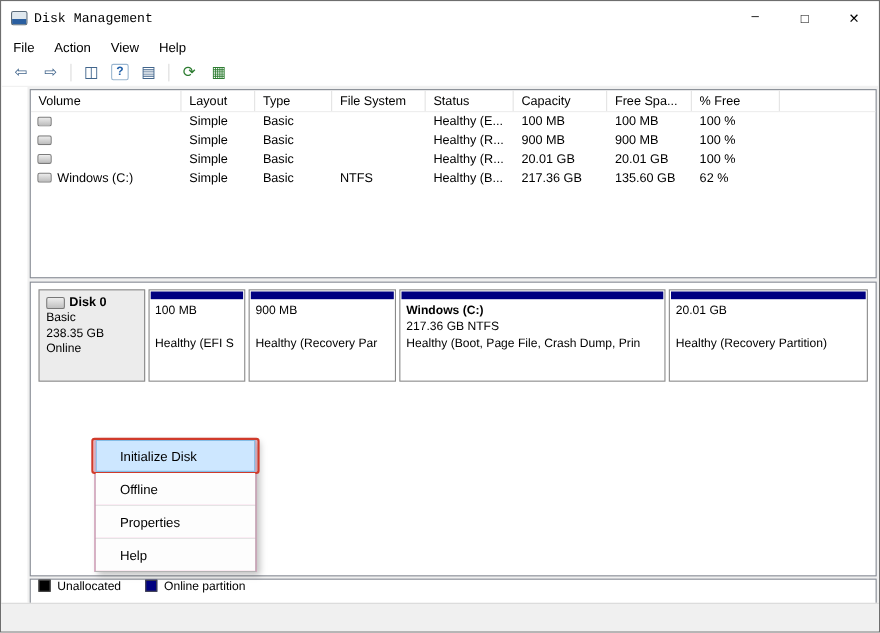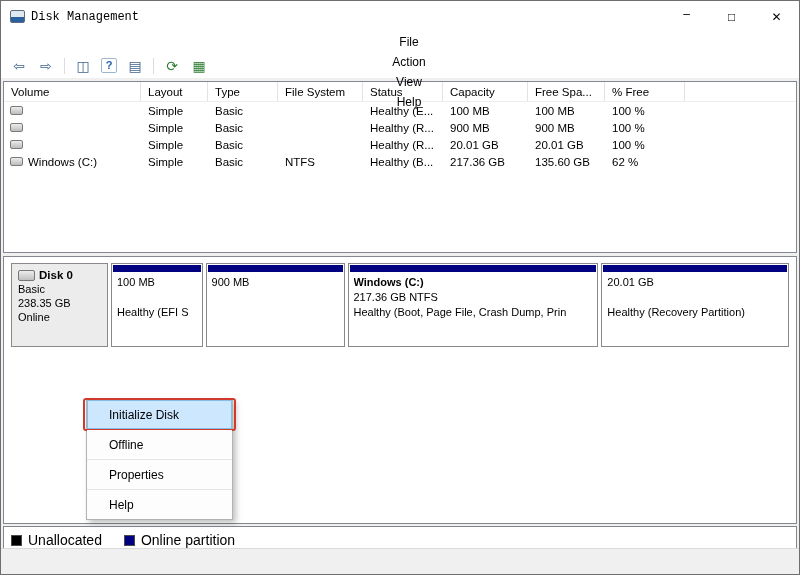--- a/index.html
+++ b/index.html
@@ -9,32 +9,32 @@
   
   .titlebar { height:31px; display:flex; align-items:center; }
   .title-left { flex:1; display:flex; align-items:center; gap:6px; padding-left:9px; font-size:12px; color:#000;font-family:Liberation Mono, monospace; }
   .app-icon { width:15px; height:13px; border:1px solid #5a6b7a; border-radius:2px;
               background:linear-gradient(#dfe8ef 55%, #2a5fa0 55%); display:inline-block; }
   .win-btn { width:45px; height:31px; display:flex; align-items:center; justify-content:center;
              font-size:12px; color:#000; cursor:default; }
   .win-btn.min span { position:relative; top:-3px; }
 
   
-  .menubar { height:21px; display:flex; align-items:center; font-size:12px; padding-left:18px;flex-direction:column; }
+  .menubar { height:21px; display:flex; align-items:center; font-size:12px; padding-left:2px; }
   .menu-item { padding:3px 9px; }
 
   
   .toolbar { height:26px; display:flex; align-items:center; gap:9px; padding-left:9px; border-bottom:1px solid #f0f0f0; }
   .tb-ico { font-size:14px; color:#41658c; width:18px; text-align:center; }
   .tb-ico.green { color:#2e7d32; }
   .tb-ico.q { color:#1f5fa8; font-weight:bold; border:1px solid #9ab6d0; border-radius:2px; font-size:11px; width:16px; height:15px; line-height:13px; }
   .tb-sep { width:1px; height:16px; background:#dcdcdc; }
 
   
-  .client { height:469px; background:#f0f0f0; padding:2px; }
+  .client { height:469px; background:#f0f0f0; padding:2px;margin-left:24px; }
   .pane { background:#fff; border:1px solid #828790; }
 
   
   .volume-pane { height:172px; margin-bottom:3px; overflow:hidden; }
   .vt-header { display:flex; height:20px; font-size:11.5px; border-bottom:1px solid #ededed; }
   .vt-h { display:flex; align-items:center; padding-left:7px; border-right:1px solid #e3e3e3; height:100%; overflow:hidden; white-space:nowrap; }
   .vt-row { display:flex; height:17px; align-items:center; font-size:11.5px; }
   .vt-c { padding-left:7px; overflow:hidden; white-space:nowrap; }
   .c0 { width:137px; } .c1 { width:67px; } .c2 { width:70px; } .c3 { width:85px; }
   .c4 { width:80px; } .c5 { width:85px; } .c6 { width:77px; } .c7 { width:80px; }
@@ -57,21 +57,21 @@
   .part { border:1px solid #898989; background:#fff; display:flex; flex-direction:column; overflow:hidden; }
   .pw0 { width:13.5%; } .pw1 { width:20.5%; } .pw2 { width:37%; } .pw3 { flex:1; }
   .stripe { height:7px; margin:1px 1px 2px 1px; }
   .part-body { padding:1px 5px; font-size:11px; line-height:15px; white-space:nowrap; }
   .p-line { min-height:15px; overflow:hidden; }
   .p-title { font-weight:bold; }
   .unalloc { flex:1; margin-left:3px; border:1px solid #898989; background:#fff; }
   .unalloc .stripe { height:12px; margin:1px; }
 
   
-  .legend { height:28px; margin-top:2px; display:flex; align-items:center; gap:6px; padding-left:7px; font-size:14px; }
+  .legend { height:28px; margin-top:2px; display:flex; gap:6px; padding-left:7px; font-size:11px; }
   .swatch { width:11px; height:11px; border:1px solid #4a4a4a; display:inline-block; }
   .legend-gap { width:10px; }
 
   
   .statusbar { height:26px; background:#f0f0f0; border-top:1px solid #dadada; }
 
   
   .context-menu { position:absolute; left:85px; top:398px; width:147px; background:#ec4899;
                   border:1px solid #b3b3b3; box-shadow:3px 3px 6px rgba(0,0,0,0.25); font-size:12px; z-index:20; }
   .cm-item { height:29px; display:flex; align-items:center; padding-left:22px; background:#fdfdfd; position:relative; }
@@ -208,20 +208,21 @@
               <div class="p-line">100 MB</div>
               <div class="p-line"></div>
               <div class="p-line">Healthy (EFI S</div>
             </div>
           </div>
           <div class="part pw1">
             <div class="stripe" style="background: rgb(0, 0, 128);"></div>
             <div class="part-body">
               <div class="p-line">900 MB</div>
               <div class="p-line"></div>
+              <div class="p-line">Healthy (Recovery Par</div>
             </div>
           </div>
           <div class="part pw2">
             <div class="stripe" style="background: rgb(0, 0, 128);"></div>
             <div class="part-body">
               <div class="p-line p-title">Windows  (C:)</div>
               <div class="p-line">217.36 GB NTFS</div>
               <div class="p-line">Healthy (Boot, Page File, Crash Dump, Prin</div>
             </div>
           </div>

